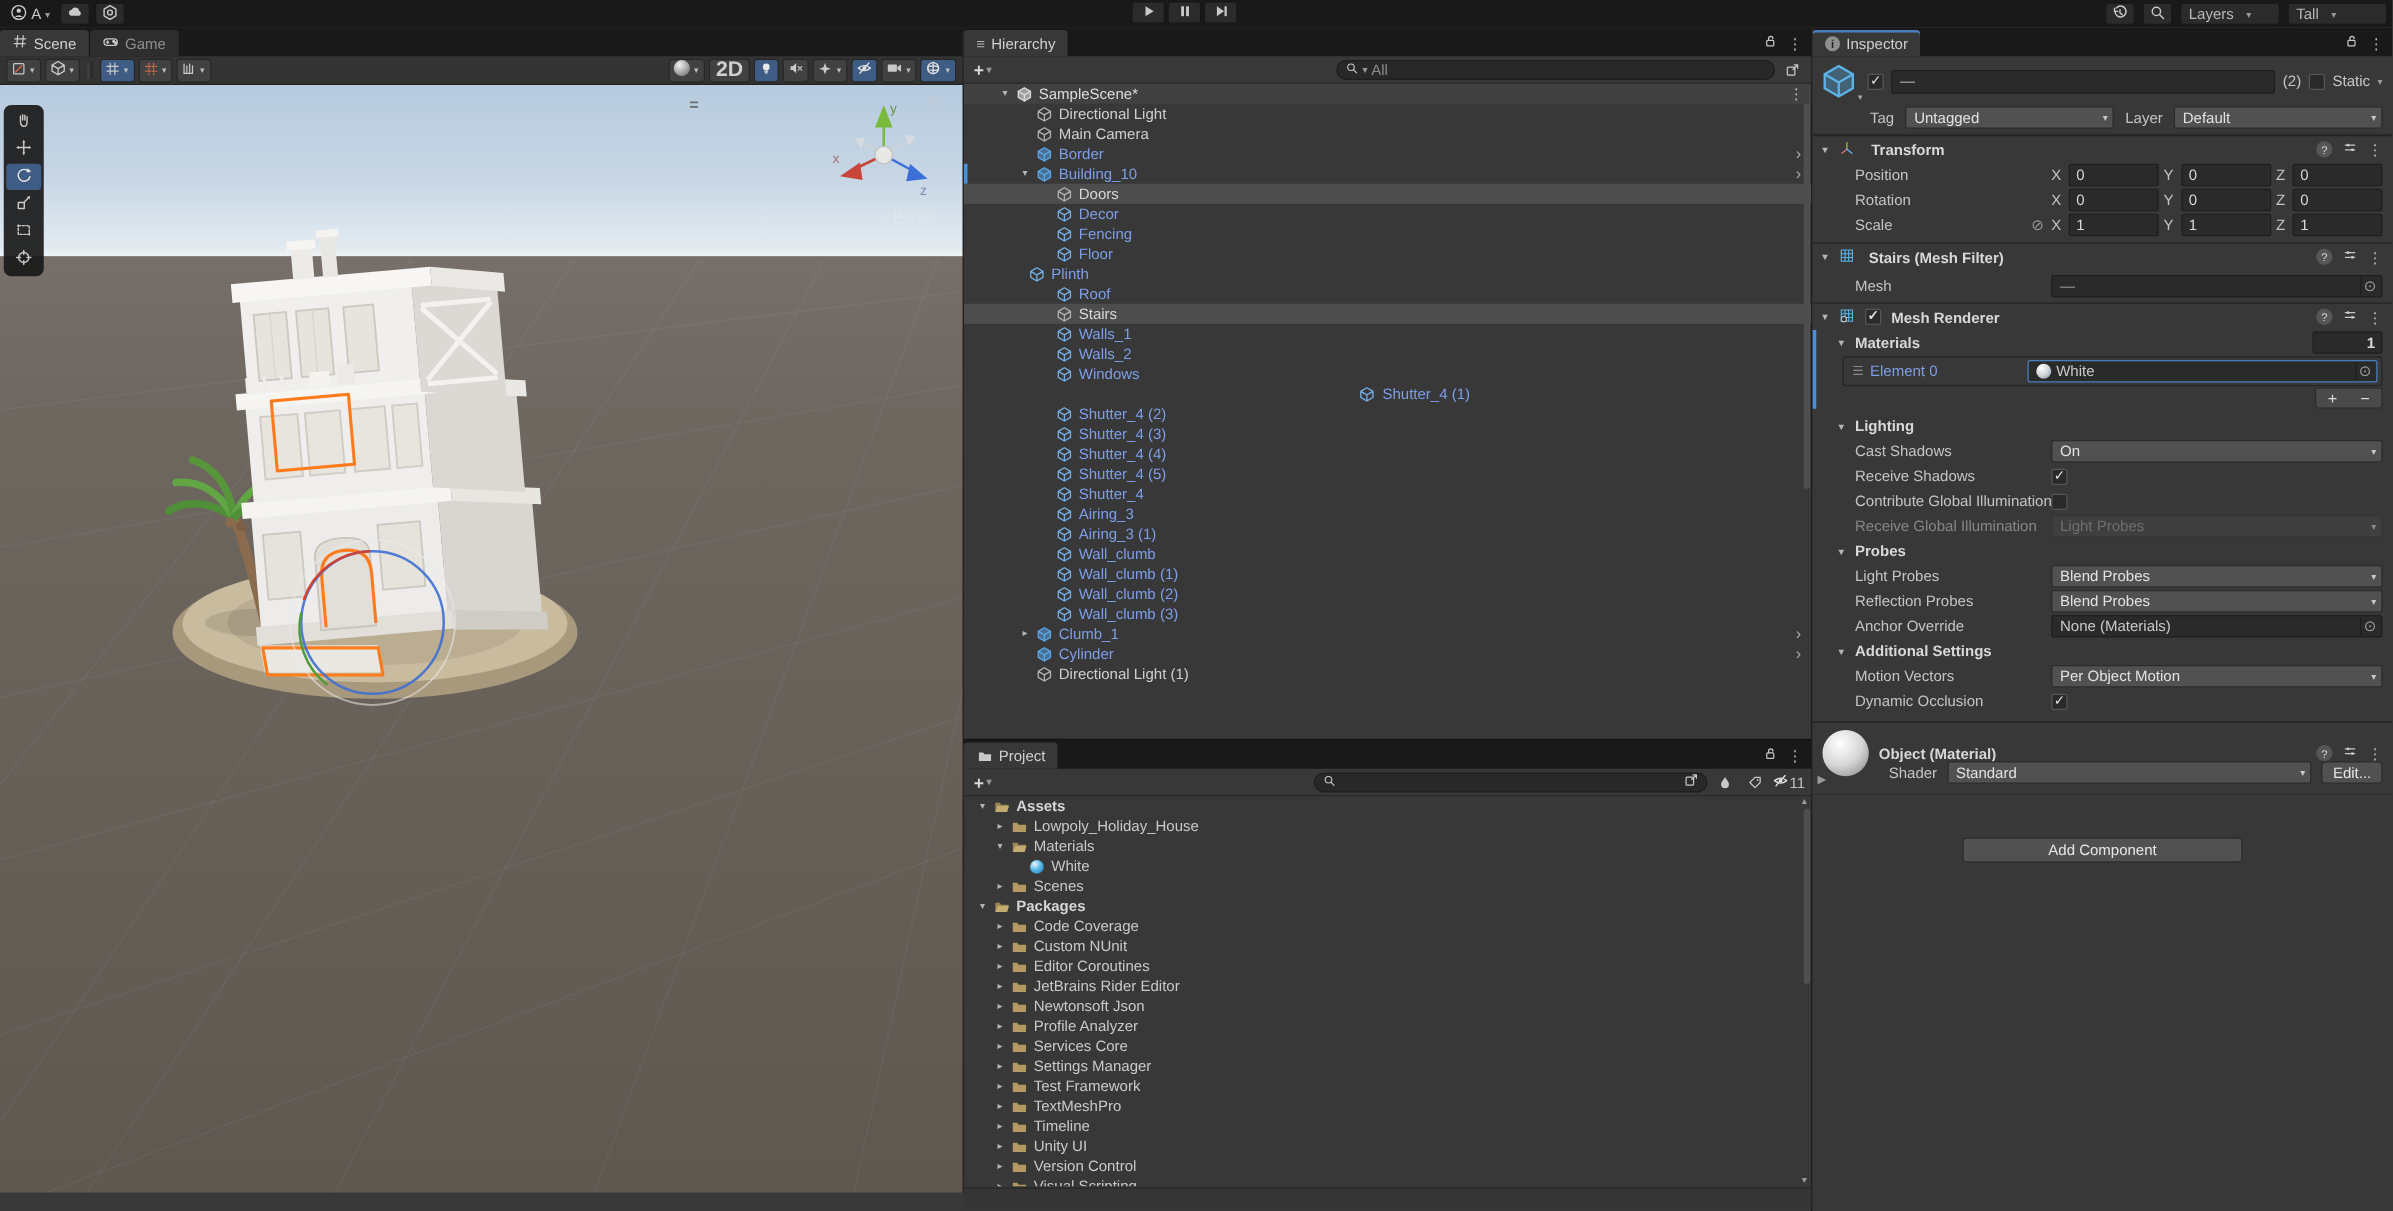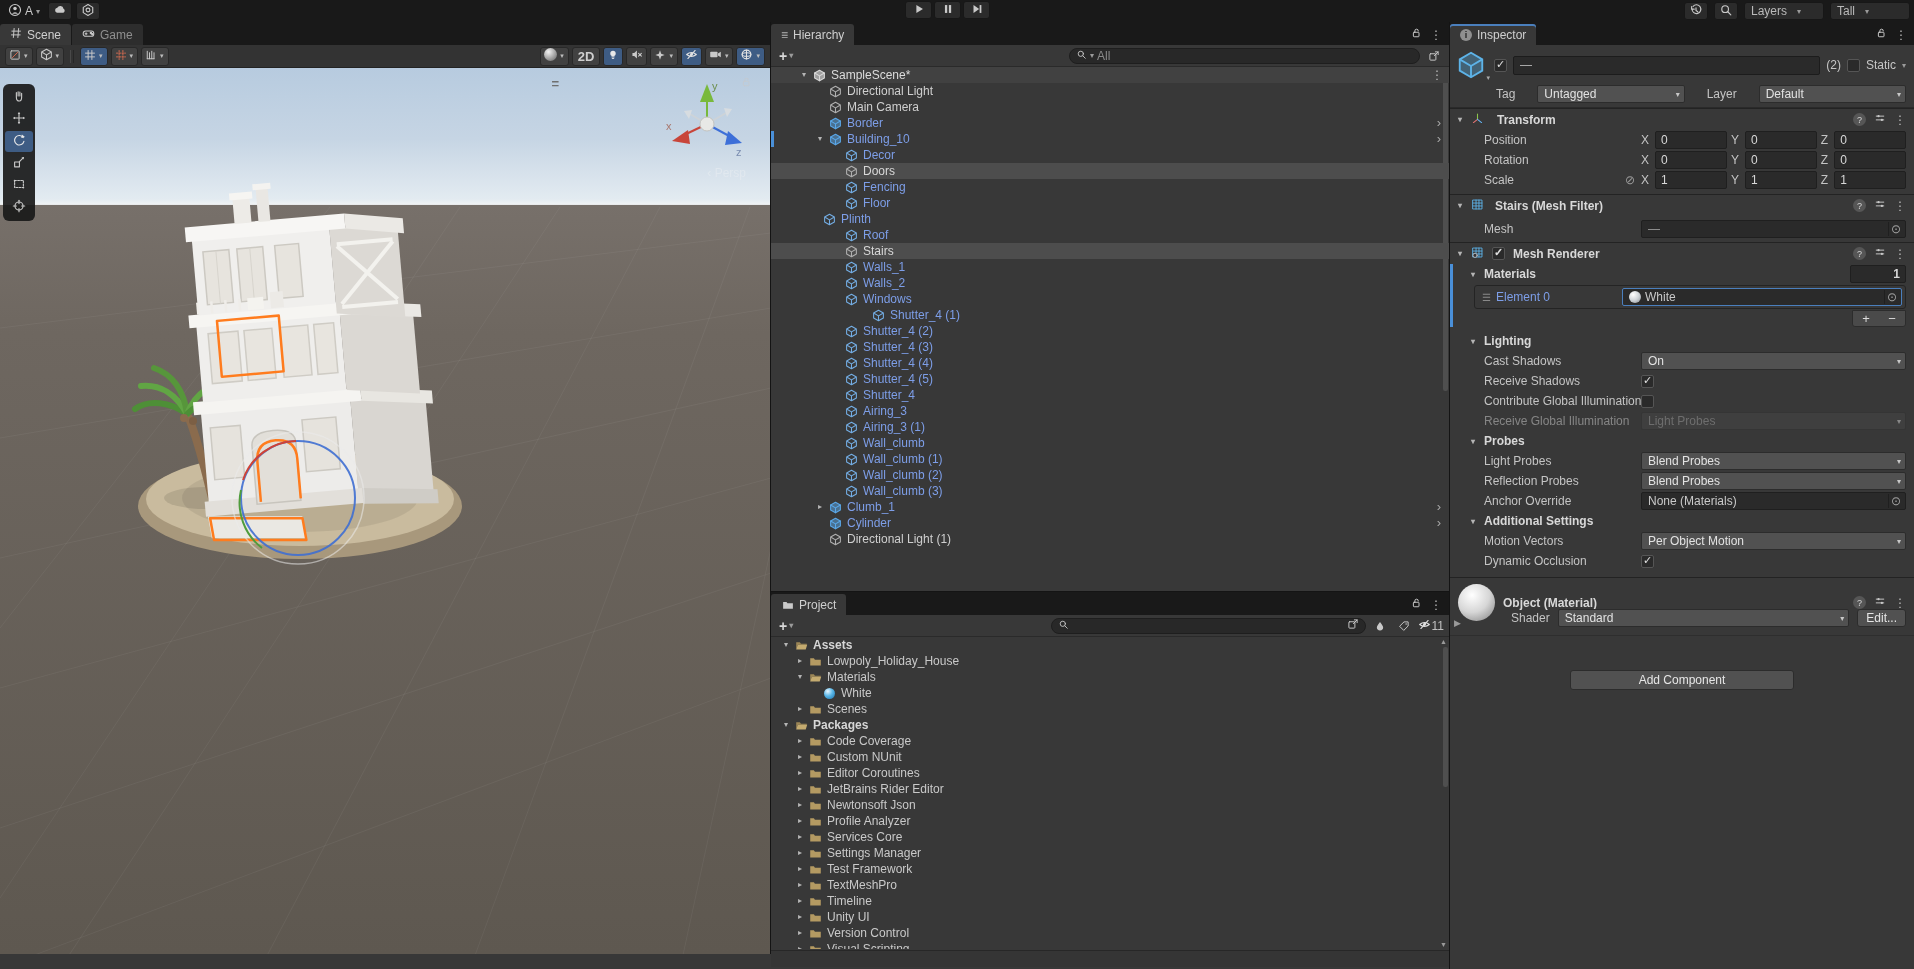--- a/index.html
+++ b/index.html
@@ -84,21 +84,21 @@
   
   .insp-header{padding:5px 8px 4px 6px;border-bottom:1px solid #2a2a2a}
   .ih-row1{display:flex;align-items:center;gap:6px}
   .big-cube{position:relative;width:32px;height:30px;flex:0 0 32px}
   .big-cube .dd-mini{position:absolute;right:-2px;bottom:-2px;font-size:7px;color:#aaa}
   .cb{width:13px;height:13px;background:#2a2a2a;border:1px solid #555;border-radius:2px;position:relative;flex:0 0 13px}
   .cb.on::after{content:"✓";color:#e0e0e0;font-size:11px;position:absolute;left:1px;top:-2px}
   .name-field{flex:1;height:19px;background:#2a2a2a;border:1px solid #1c1c1c;border-radius:2px;display:flex;align-items:center;padding:0 6px;color:#b8b8b8}
   .ih-count{color:#c6c6c6}
   .static-lbl{color:#c6c6c6}
-  .ih-row2{display:flex;align-items:center;gap:22px;margin-top:5px;padding-left:40px}
+  .ih-row2{display:flex;align-items:center;gap:9px;margin-top:5px;padding-left:40px}
   .mini-lbl{color:#c4c4c4}
   .dd{height:18px;background:#515151;border:1px solid #2c2c2c;border-radius:2px;display:flex;align-items:center;padding:0 4px 0 6px;color:#e2e2e2;flex:1;white-space:nowrap;overflow:hidden}
   .dd .arr{margin-left:auto;font-size:8px;color:#c8c8c8;padding-left:5px}
   .dd.dim{color:#9a9a9a;background:#454545;border-color:#333}
   .of{height:18px;background:#2a2a2a;border:1px solid #1f1f1f;border-radius:2px;display:flex;align-items:center;padding:0 2px 0 6px;flex:1;color:#c9c9c9;white-space:nowrap}
   .of .pick{margin-left:auto;color:#9f9f9f;font-size:12px;width:15px;text-align:center;border-left:1px solid #1f1f1f}
   .fld{height:18px;background:#2a2a2a;border:1px solid #1f1f1f;border-radius:2px;padding:0 5px;color:#d8d8d8;display:flex;align-items:center}
   .comp-head{height:22px;display:flex;align-items:center;gap:5px;border-top:1px solid #232323;padding:0 8px 0 4px;font-weight:bold;color:#d8d8d8}
   .comp-head .exp{flex:0 0 12px;width:12px}
   .hicons{margin-left:auto;display:flex;gap:8px;align-items:center;font-weight:normal}
@@ -256,21 +256,21 @@
               <line x1="3" y1="13" x2="12" y2="13"></line>
             </svg></span>
           <span class="arr">▾</span>
         </div>
         <div class="st-right">
           <div class="st-btn">
             <span><span style="width:13px;height:13px;border-radius:50%;background:radial-gradient(circle at 35% 30%,#f2f2f2,#9a9a9a 60%,#5c5c5c);display:inline-block"></span></span>
             <span class="arr">▾</span>
           </div>
           <div class="st-btn">
-            <span style="font-size:13px;font-weight:bold;color:#cfcfcf;padding:0 2px">2D</span>
+            <span style="font-size:17px;font-weight:bold;color:#cfcfcf;padding:0 2px">2D</span>
           </div>
           <div class="st-btn active">
             <span><svg viewBox="0 0 16 16" width="12" height="12" fill="none" stroke="#c9c9c9" stroke-width="1.3" stroke-linecap="round" stroke-linejoin="round">
                 <circle cx="8" cy="6" r="3.6" fill="#e8e8e8" stroke="none"></circle>
                 <path d="M6.5 10.5 h3 M7 12.5 h2" stroke="#e8e8e8"></path>
               </svg></span>
           </div>
           <div class="st-btn">
             <span><svg viewBox="0 0 16 16" width="13" height="13" fill="none" stroke="#c9c9c9" stroke-width="1.3" stroke-linecap="round" stroke-linejoin="round">
                 <path d="M3 6.2 v3.6 h2.2 L8.5 13 V3 L5.2 6.2 Z" fill="#c9c9c9" stroke="none"></path>
@@ -568,81 +568,81 @@
             <span class="exp">▾</span>
             <span class="row-icon">
               <svg viewBox="0 0 16 16" width="13" height="13" fill="none" stroke="#c9c9c9" stroke-width="1.3" stroke-linecap="round" stroke-linejoin="round">
                 <path d="M8 1.5 L14 5 V11 L8 14.5 L2 11 V5 Z" fill="rgba(90,167,232,0.5)" stroke="#5aa7e8"></path>
                 <path d="M2 5 L8 8.5 L14 5 M8 8.5 V14.5" stroke="#5aa7e8"></path>
               </svg>
             </span>
             <span class="lbl-prefab">Building_10</span>
             <span class="row-chevron">›</span>
           </div>
+          <div class="h-row sel" style="padding-left: 58px;">
+            <span class="exp"></span>
+            <span class="row-icon">
+              <svg viewBox="0 0 16 16" width="13" height="13" fill="none" stroke="#c9c9c9" stroke-width="1.3" stroke-linecap="round" stroke-linejoin="round">
+                <path d="M8 1.5 L14 5 V11 L8 14.5 L2 11 V5 Z M2 5 L8 8.5 L14 5 M8 8.5 V14.5" stroke="#b0b0b0"></path>
+              </svg>
+            </span>
+            <span class="lbl-sel">Doors</span>
+          </div>
           <div class="h-row" style="padding-left: 58px;">
             <span class="exp"></span>
             <span class="row-icon">
               <svg viewBox="0 0 16 16" width="13" height="13" fill="none" stroke="#c9c9c9" stroke-width="1.3" stroke-linecap="round" stroke-linejoin="round">
                 <path d="M8 1.5 L14 5 V11 L8 14.5 L2 11 V5 Z M2 5 L8 8.5 L14 5 M8 8.5 V14.5" stroke="#74aee5"></path>
               </svg>
             </span>
             <span class="lbl-prefab">Decor</span>
           </div>
+          <div class="h-row" style="padding-left: 58px;">
+            <span class="exp"></span>
+            <span class="row-icon">
+              <svg viewBox="0 0 16 16" width="13" height="13" fill="none" stroke="#c9c9c9" stroke-width="1.3" stroke-linecap="round" stroke-linejoin="round">
+                <path d="M8 1.5 L14 5 V11 L8 14.5 L2 11 V5 Z M2 5 L8 8.5 L14 5 M8 8.5 V14.5" stroke="#74aee5"></path>
+              </svg>
+            </span>
+            <span class="lbl-prefab">Fencing</span>
+          </div>
+          <div class="h-row" style="padding-left: 58px;">
+            <span class="exp"></span>
+            <span class="row-icon">
+              <svg viewBox="0 0 16 16" width="13" height="13" fill="none" stroke="#c9c9c9" stroke-width="1.3" stroke-linecap="round" stroke-linejoin="round">
+                <path d="M8 1.5 L14 5 V11 L8 14.5 L2 11 V5 Z M2 5 L8 8.5 L14 5 M8 8.5 V14.5" stroke="#74aee5"></path>
+              </svg>
+            </span>
+            <span class="lbl-prefab">Floor</span>
+          </div>
+          <div class="h-row" style="padding-left: 36px;">
+            <span class="exp"></span>
+            <span class="row-icon">
+              <svg viewBox="0 0 16 16" width="13" height="13" fill="none" stroke="#c9c9c9" stroke-width="1.3" stroke-linecap="round" stroke-linejoin="round">
+                <path d="M8 1.5 L14 5 V11 L8 14.5 L2 11 V5 Z M2 5 L8 8.5 L14 5 M8 8.5 V14.5" stroke="#74aee5"></path>
+              </svg>
+            </span>
+            <span class="lbl-prefab">Plinth</span>
+          </div>
+          <div class="h-row" style="padding-left: 58px;">
+            <span class="exp"></span>
+            <span class="row-icon">
+              <svg viewBox="0 0 16 16" width="13" height="13" fill="none" stroke="#c9c9c9" stroke-width="1.3" stroke-linecap="round" stroke-linejoin="round">
+                <path d="M8 1.5 L14 5 V11 L8 14.5 L2 11 V5 Z M2 5 L8 8.5 L14 5 M8 8.5 V14.5" stroke="#74aee5"></path>
+              </svg>
+            </span>
+            <span class="lbl-prefab">Roof</span>
+          </div>
           <div class="h-row sel" style="padding-left: 58px;">
             <span class="exp"></span>
             <span class="row-icon">
               <svg viewBox="0 0 16 16" width="13" height="13" fill="none" stroke="#c9c9c9" stroke-width="1.3" stroke-linecap="round" stroke-linejoin="round">
                 <path d="M8 1.5 L14 5 V11 L8 14.5 L2 11 V5 Z M2 5 L8 8.5 L14 5 M8 8.5 V14.5" stroke="#b0b0b0"></path>
               </svg>
             </span>
-            <span class="lbl-sel">Doors</span>
-          </div>
-          <div class="h-row" style="padding-left: 58px;">
-            <span class="exp"></span>
-            <span class="row-icon">
-              <svg viewBox="0 0 16 16" width="13" height="13" fill="none" stroke="#c9c9c9" stroke-width="1.3" stroke-linecap="round" stroke-linejoin="round">
-                <path d="M8 1.5 L14 5 V11 L8 14.5 L2 11 V5 Z M2 5 L8 8.5 L14 5 M8 8.5 V14.5" stroke="#74aee5"></path>
-              </svg>
-            </span>
-            <span class="lbl-prefab">Fencing</span>
-          </div>
-          <div class="h-row" style="padding-left: 58px;">
-            <span class="exp"></span>
-            <span class="row-icon">
-              <svg viewBox="0 0 16 16" width="13" height="13" fill="none" stroke="#c9c9c9" stroke-width="1.3" stroke-linecap="round" stroke-linejoin="round">
-                <path d="M8 1.5 L14 5 V11 L8 14.5 L2 11 V5 Z M2 5 L8 8.5 L14 5 M8 8.5 V14.5" stroke="#74aee5"></path>
-              </svg>
-            </span>
-            <span class="lbl-prefab">Floor</span>
-          </div>
-          <div class="h-row" style="padding-left: 36px;">
-            <span class="exp"></span>
-            <span class="row-icon">
-              <svg viewBox="0 0 16 16" width="13" height="13" fill="none" stroke="#c9c9c9" stroke-width="1.3" stroke-linecap="round" stroke-linejoin="round">
-                <path d="M8 1.5 L14 5 V11 L8 14.5 L2 11 V5 Z M2 5 L8 8.5 L14 5 M8 8.5 V14.5" stroke="#74aee5"></path>
-              </svg>
-            </span>
-            <span class="lbl-prefab">Plinth</span>
-          </div>
-          <div class="h-row" style="padding-left: 58px;">
-            <span class="exp"></span>
-            <span class="row-icon">
-              <svg viewBox="0 0 16 16" width="13" height="13" fill="none" stroke="#c9c9c9" stroke-width="1.3" stroke-linecap="round" stroke-linejoin="round">
-                <path d="M8 1.5 L14 5 V11 L8 14.5 L2 11 V5 Z M2 5 L8 8.5 L14 5 M8 8.5 V14.5" stroke="#74aee5"></path>
-              </svg>
-            </span>
-            <span class="lbl-prefab">Roof</span>
-          </div>
-          <div class="h-row sel" style="padding-left: 58px;">
-            <span class="exp"></span>
-            <span class="row-icon">
-              <svg viewBox="0 0 16 16" width="13" height="13" fill="none" stroke="#c9c9c9" stroke-width="1.3" stroke-linecap="round" stroke-linejoin="round">
-                <path d="M8 1.5 L14 5 V11 L8 14.5 L2 11 V5 Z M2 5 L8 8.5 L14 5 M8 8.5 V14.5" stroke="#b0b0b0"></path>
-              </svg>
-            </span>
             <span class="lbl-sel">Stairs</span>
           </div>
           <div class="h-row" style="padding-left: 58px;">
             <span class="exp"></span>
             <span class="row-icon">
               <svg viewBox="0 0 16 16" width="13" height="13" fill="none" stroke="#c9c9c9" stroke-width="1.3" stroke-linecap="round" stroke-linejoin="round">
                 <path d="M8 1.5 L14 5 V11 L8 14.5 L2 11 V5 Z M2 5 L8 8.5 L14 5 M8 8.5 V14.5" stroke="#74aee5"></path>
               </svg>
             </span>
             <span class="lbl-prefab">Walls_1</span>
@@ -658,21 +658,21 @@
           </div>
           <div class="h-row" style="padding-left: 58px;">
             <span class="exp"></span>
             <span class="row-icon">
               <svg viewBox="0 0 16 16" width="13" height="13" fill="none" stroke="#c9c9c9" stroke-width="1.3" stroke-linecap="round" stroke-linejoin="round">
                 <path d="M8 1.5 L14 5 V11 L8 14.5 L2 11 V5 Z M2 5 L8 8.5 L14 5 M8 8.5 V14.5" stroke="#74aee5"></path>
               </svg>
             </span>
             <span class="lbl-prefab">Windows</span>
           </div>
-          <div class="h-row" style="padding-left: 85px;">
+          <div class="h-row" style="padding-left: 28px; justify-content: center;">
             <span class="exp"></span>
             <span class="row-icon">
               <svg viewBox="0 0 16 16" width="13" height="13" fill="none" stroke="#c9c9c9" stroke-width="1.3" stroke-linecap="round" stroke-linejoin="round">
                 <path d="M8 1.5 L14 5 V11 L8 14.5 L2 11 V5 Z M2 5 L8 8.5 L14 5 M8 8.5 V14.5" stroke="#74aee5"></path>
               </svg>
             </span>
             <span class="lbl-prefab">Shutter_4 (1)</span>
           </div>
           <div class="h-row" style="padding-left: 58px;">
             <span class="exp"></span>

